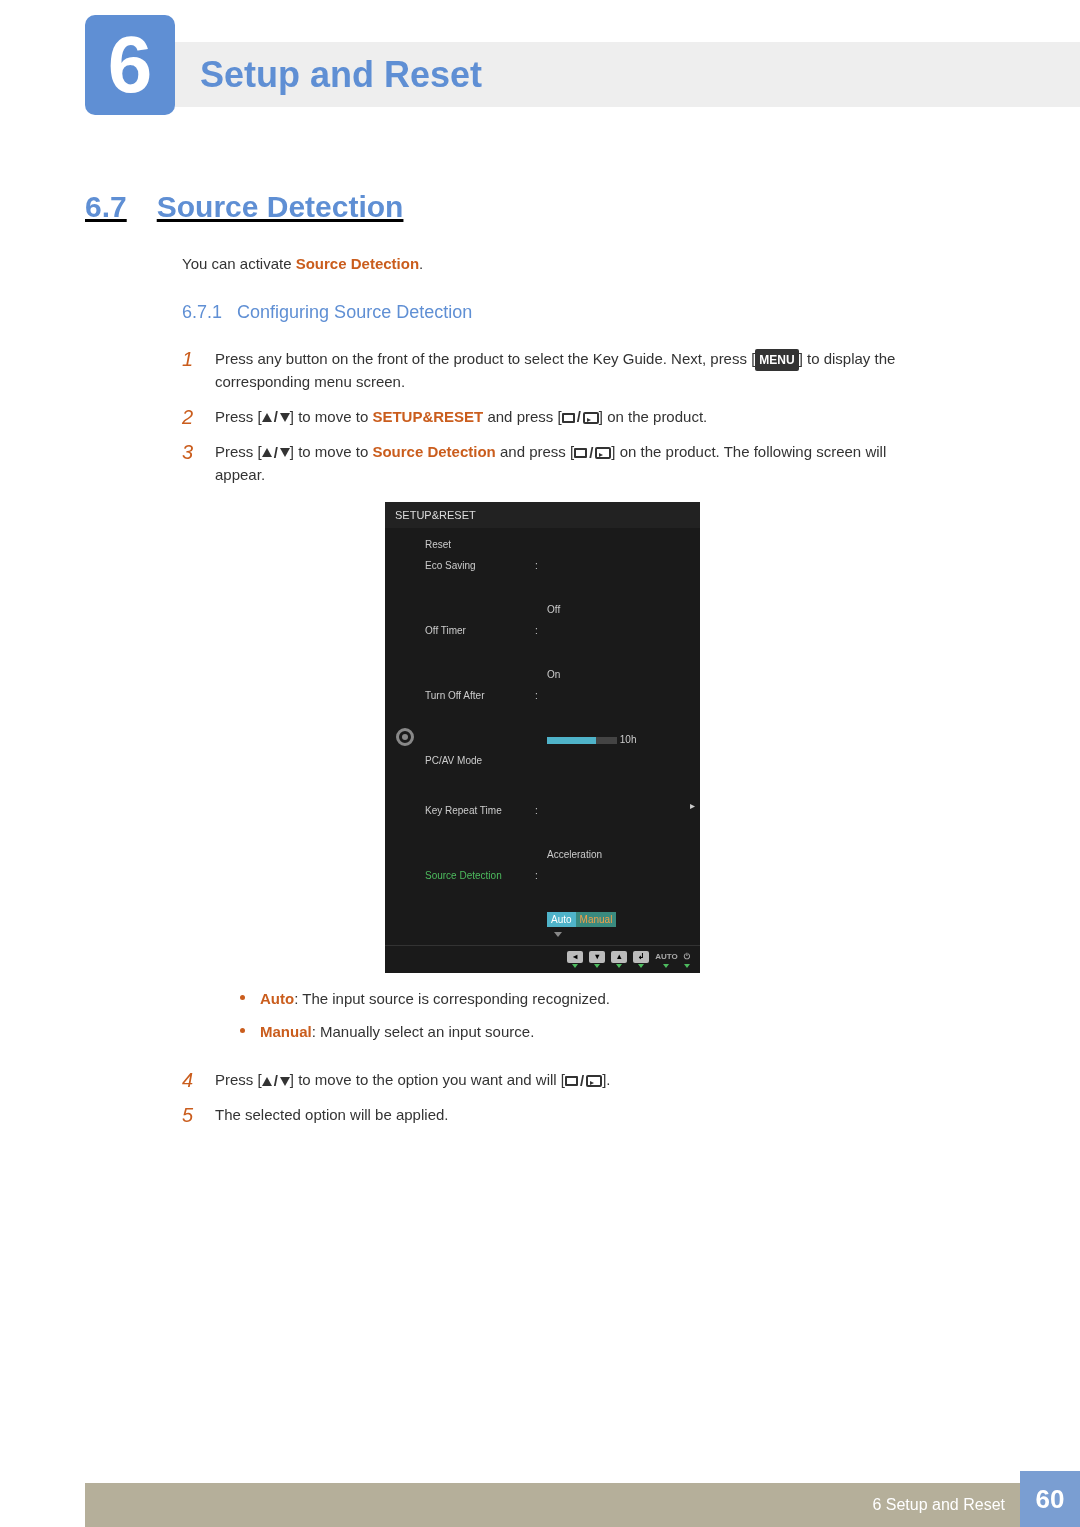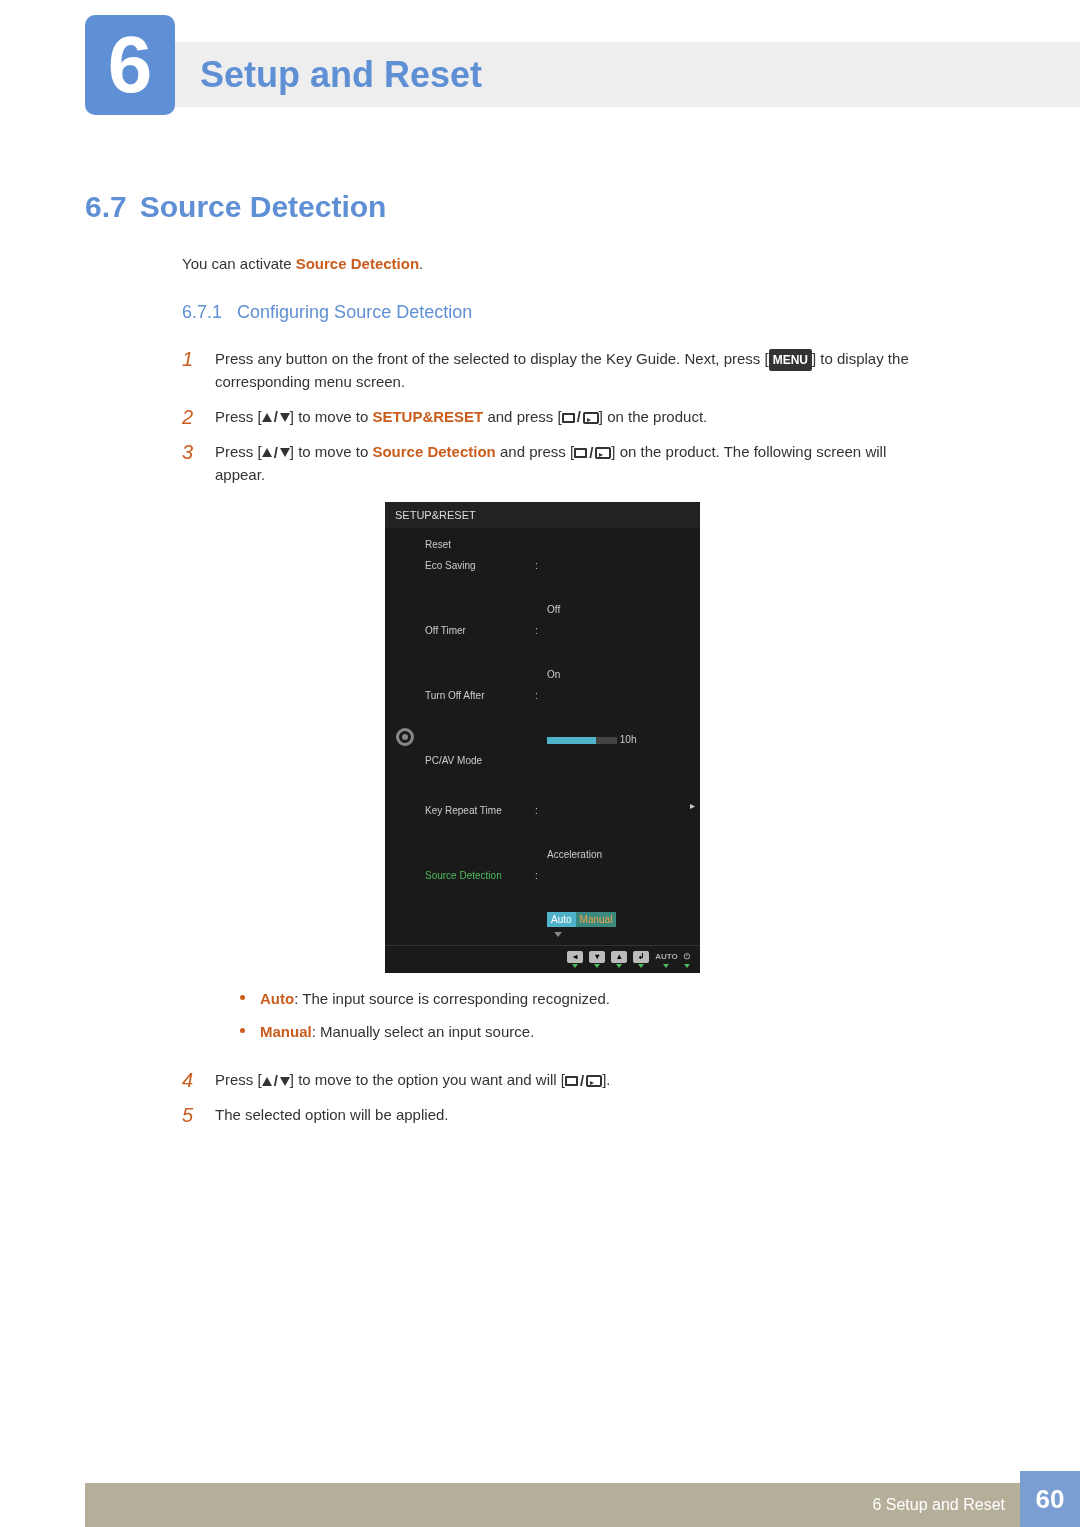--- a/index.html
+++ b/index.html
@@ -42,22 +42,23 @@
     margin-left: 115px;
     font-size: 36px;
     color: #5f8fd4;
     font-weight: bold;
   }
   .section-row {
     position: absolute;
     left: 85px;
     top: 190px;
     display: flex;
-    gap: 13px;
-    align-items: center;
+    gap: 30px;
+    align-items: center;
+    text-decoration: underline;
   }
   .section-num {
     font-size: 30px;
     color: #5f8fd4;
     font-weight: bold;
   }
   .section-title {
     font-size: 30px;
     color: #5f8fd4;
     font-weight: bold;
@@ -352,21 +353,21 @@
 
   <h3 class="subsection">
     <span>6.7.1</span>
     &nbsp;&nbsp;<span>Configuring Source Detection</span>
   </h3>
 
   <ul class="step-list">
     <li class="step">
       <span class="step-num">1</span>
       <span class="step-body">
-        <span>Press any button on the front of the selected to display the Key Guide. Next, press [</span><span class="menu-badge">MENU</span><span>] to display the corresponding menu screen.</span>
+        <span>Press any button on the front of the product to select the Key Guide. Next, press [</span><span class="menu-badge">MENU</span><span>] to display the corresponding menu screen.</span>
       </span>
     </li>
 
     <li class="step">
       <span class="step-num">2</span>
       <span class="step-body">
         <span>Press [</span><span class="icon-inline">
             <span class="tri-up"></span>
             <span class="slash">/</span>
             <span class="tri-down"></span>

